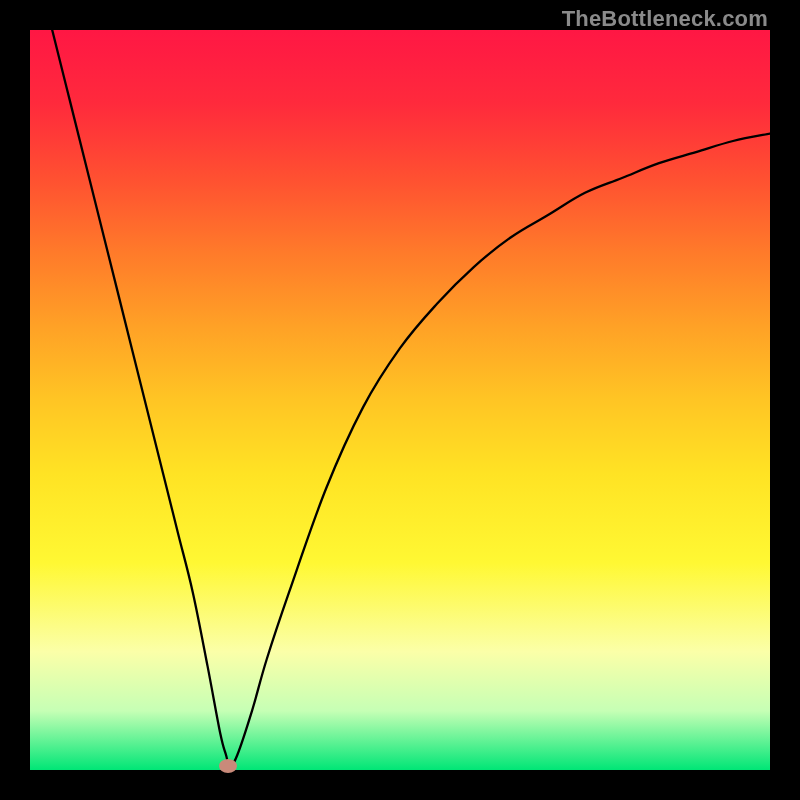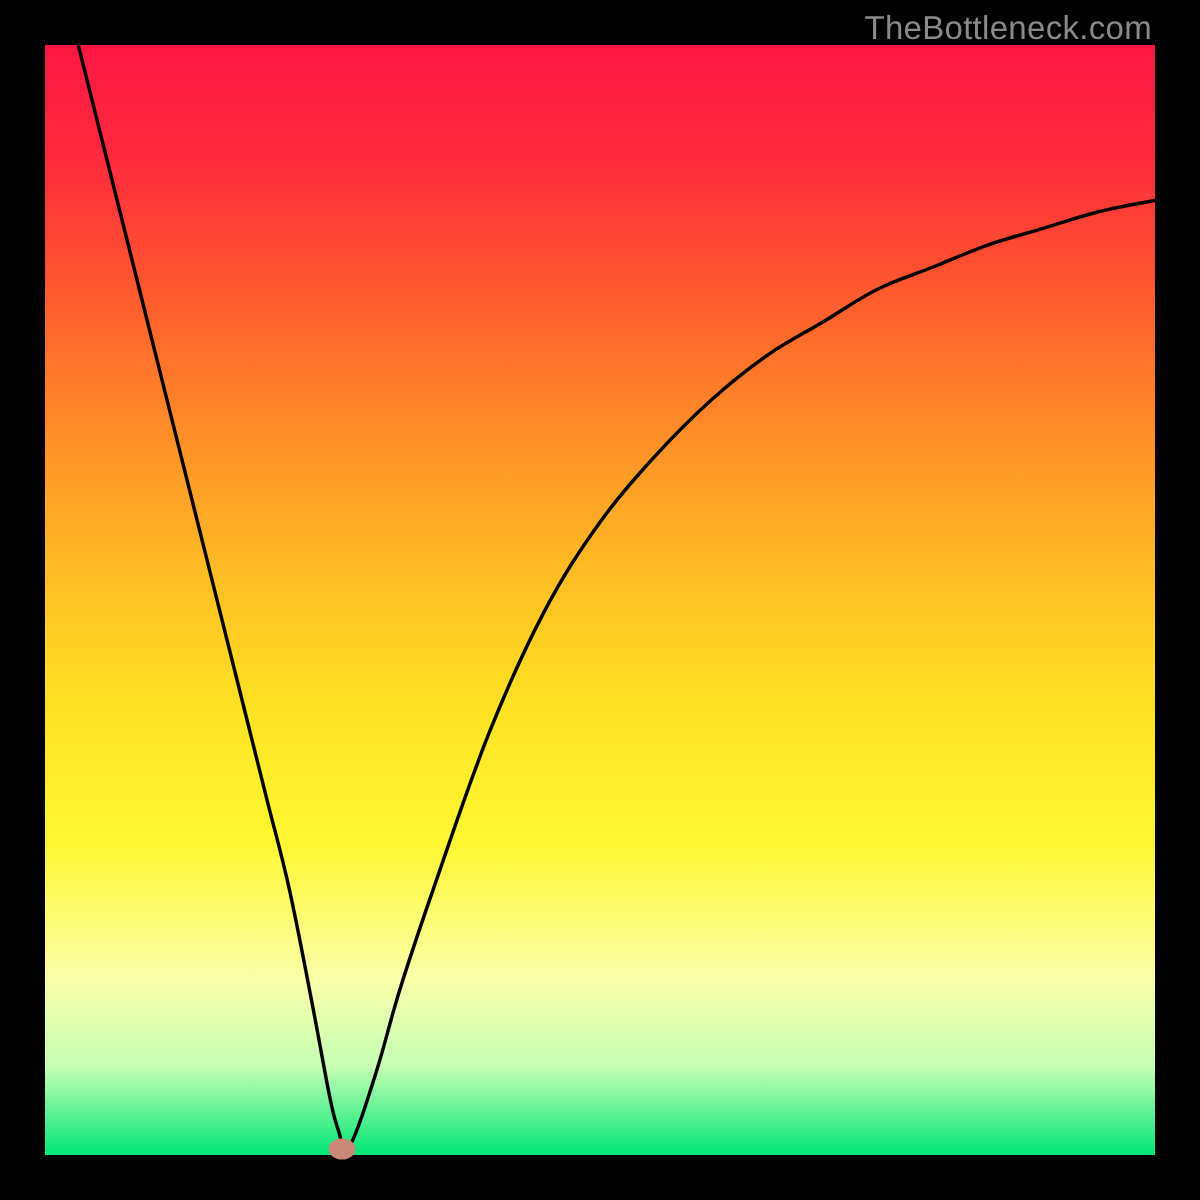--- a/index.html
+++ b/index.html
@@ -29,21 +29,21 @@
       #c6ffb5 92%,
       #00e676 100%
     );
   }
   .watermark {
     position: absolute;
     top: 6px;
     right: 32px;
     font-family: Arial, Helvetica, sans-serif;
     font-size: 22px;
-    font-weight: 400;
+    font-weight: 700;
     color: #8a8a8a;
     letter-spacing: 0.2px;
   }
   .curve-svg {
     position: absolute;
     left: 30px;
     top: 30px;
     width: 740px;
     height: 740px;
   }

